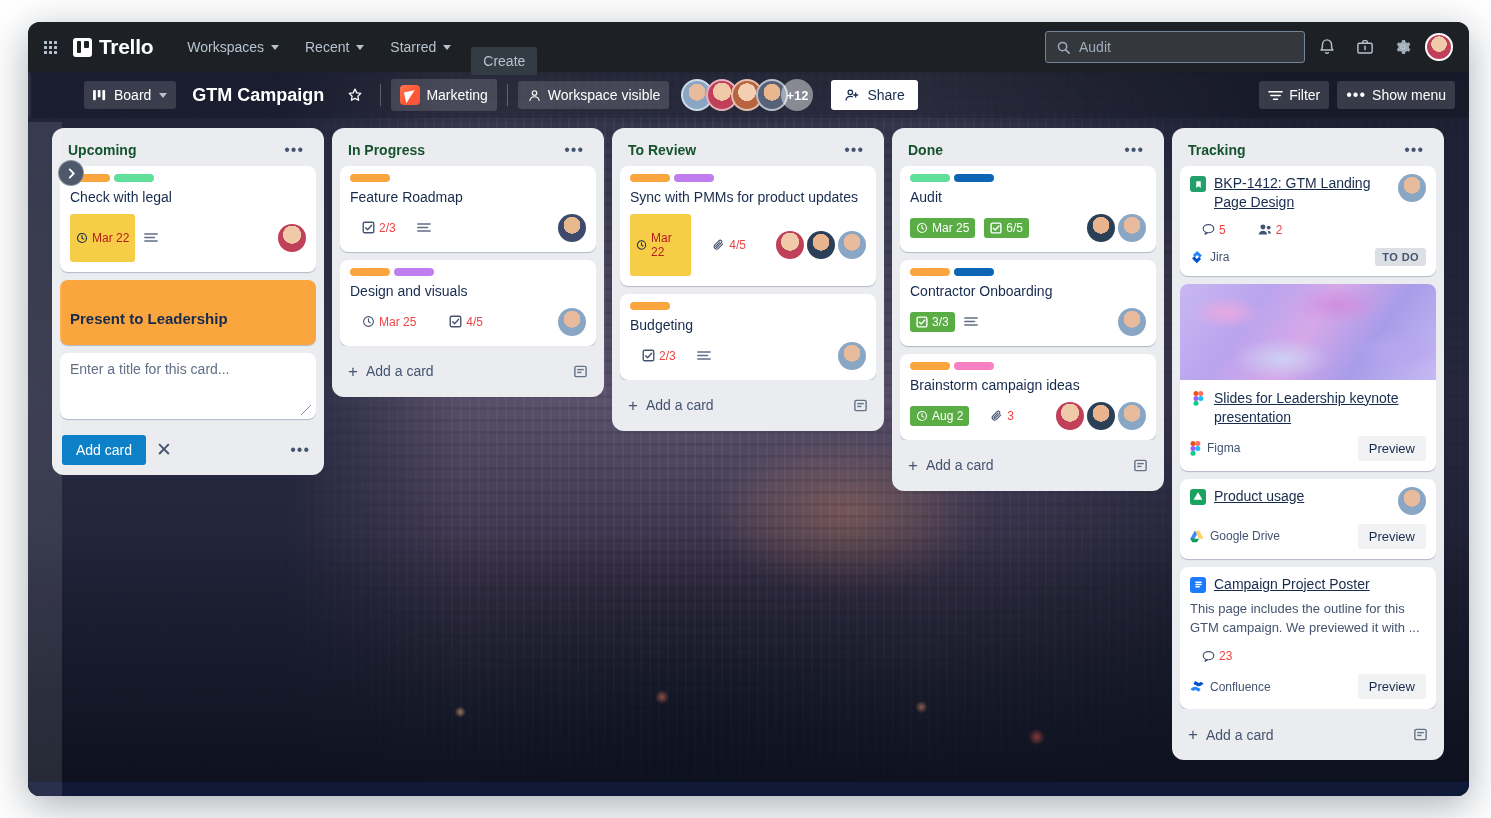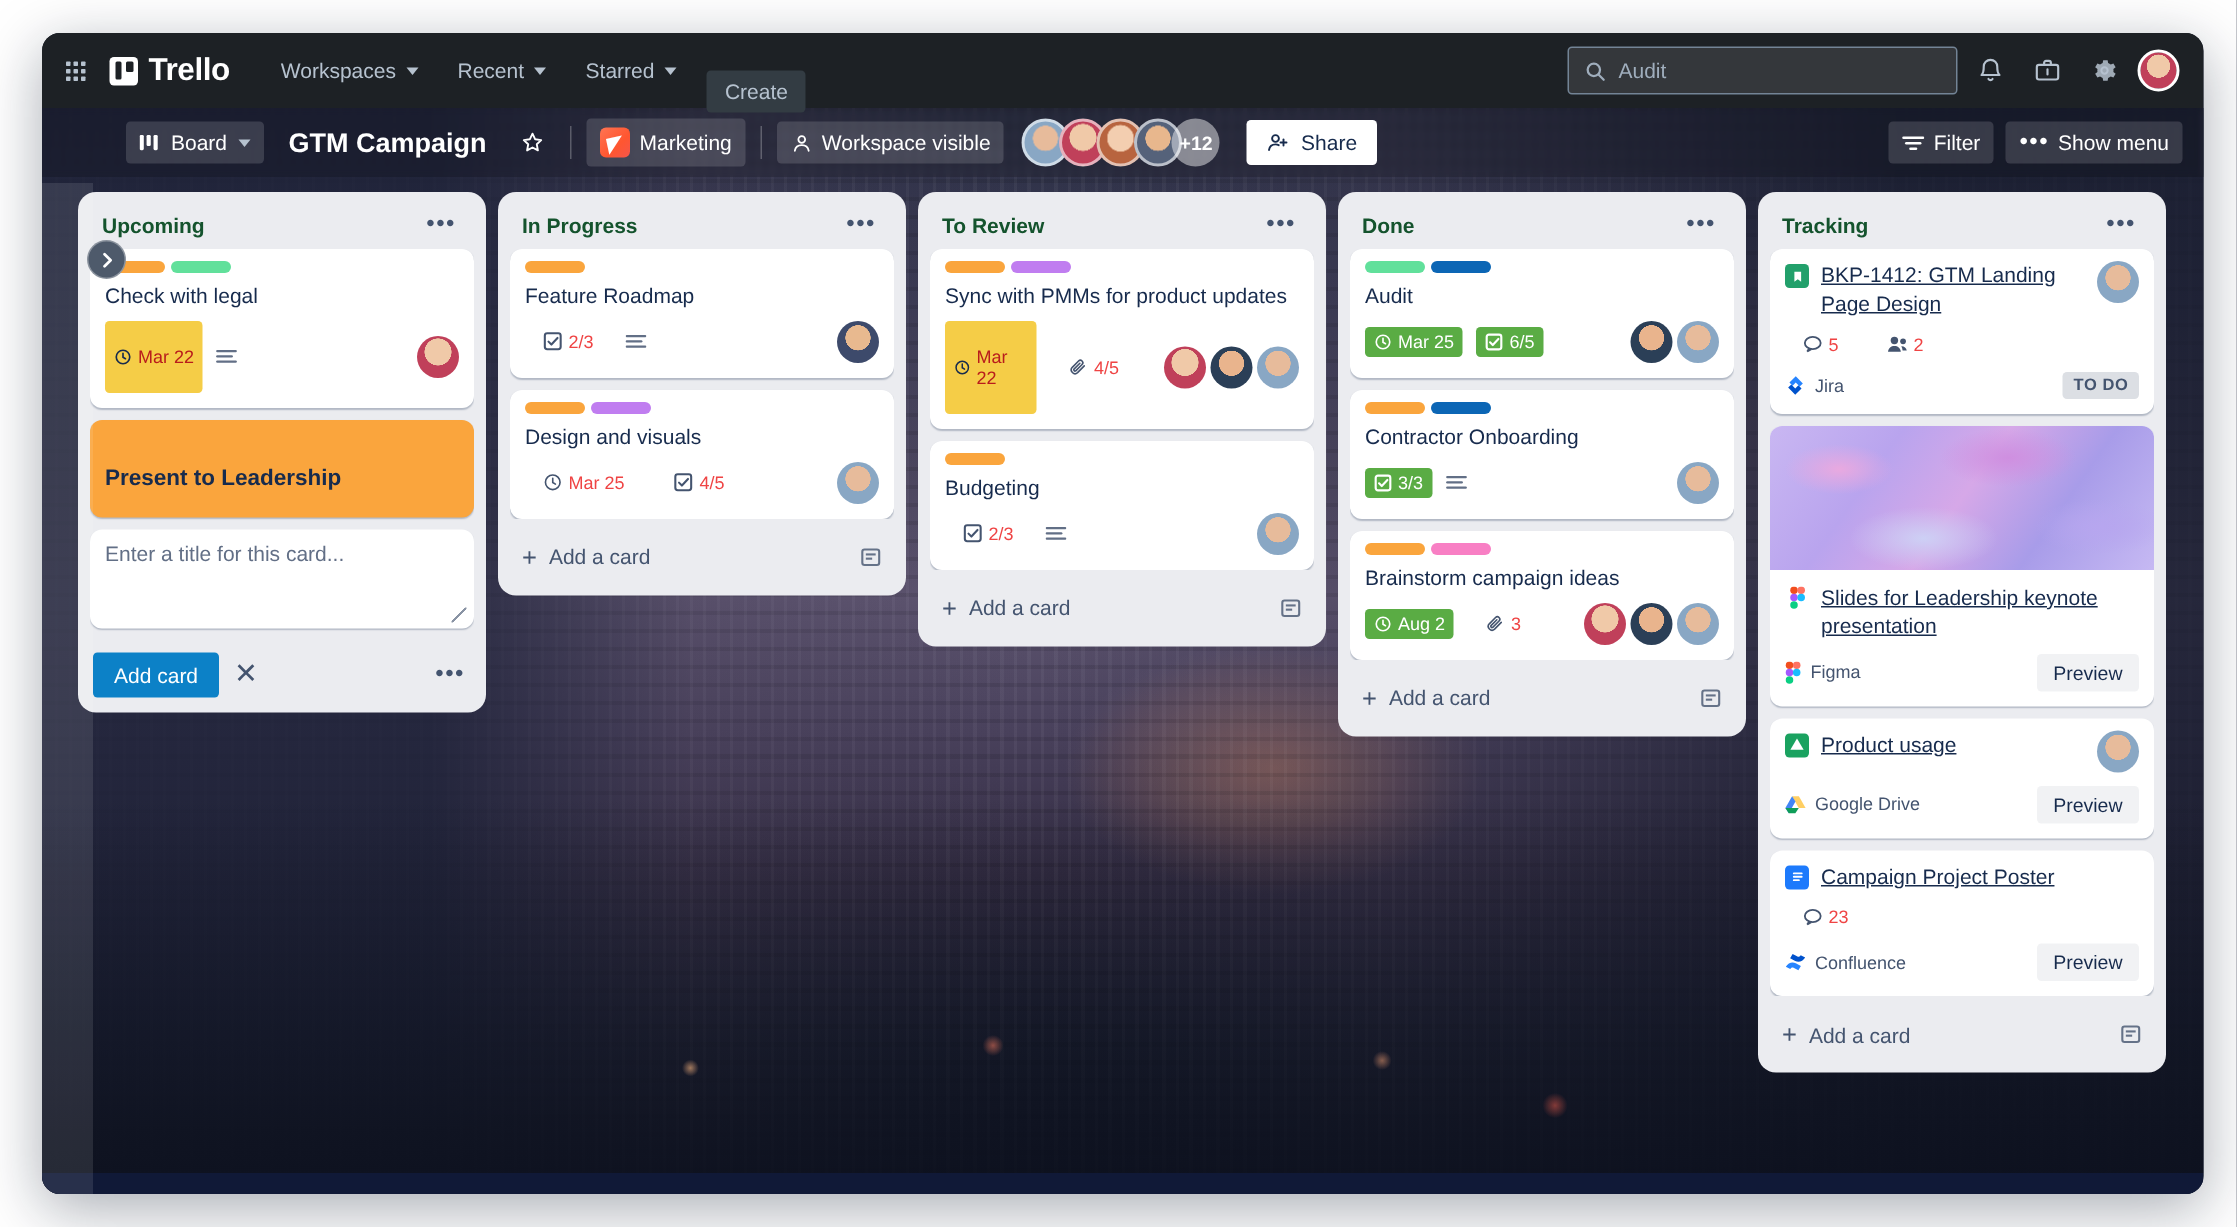--- a/index.html
+++ b/index.html
@@ -692,20 +692,21 @@
             <div class="slink">
               <span class="ico16" style="background:#1d7afc;">
                 <svg width="9" height="9" viewBox="0 0 12 12" stroke="#fff" stroke-width="1.7">
                   <line x1="2.5" y1="3" x2="9.5" y2="3" stroke-linecap="round"></line>
                     <line x1="2.5" y1="6" x2="9.5" y2="6" stroke-linecap="round"></line>
                     <line x1="2.5" y1="9" x2="7" y2="9" stroke-linecap="round"></line>
                 </svg>
               </span>
               <span class="lk">Campaign Project Poster</span>
             </div>
+            <div class="desc">This page includes the outline for this GTM campaign. We previewed it with ...</div>
             <div class="srow">
               <span class="badge">
                 <svg width="13" height="13" viewBox="0 0 16 16" fill="none" stroke="#44546f" stroke-width="1.5">
                   <ellipse cx="8" cy="7" rx="6.5" ry="5"></ellipse>
                     <path d="M5 11.5L3.5 14l3.3-2"></path>
                 </svg>
                 <span>23</span>
               </span>
             </div>
             <div class="srow">

